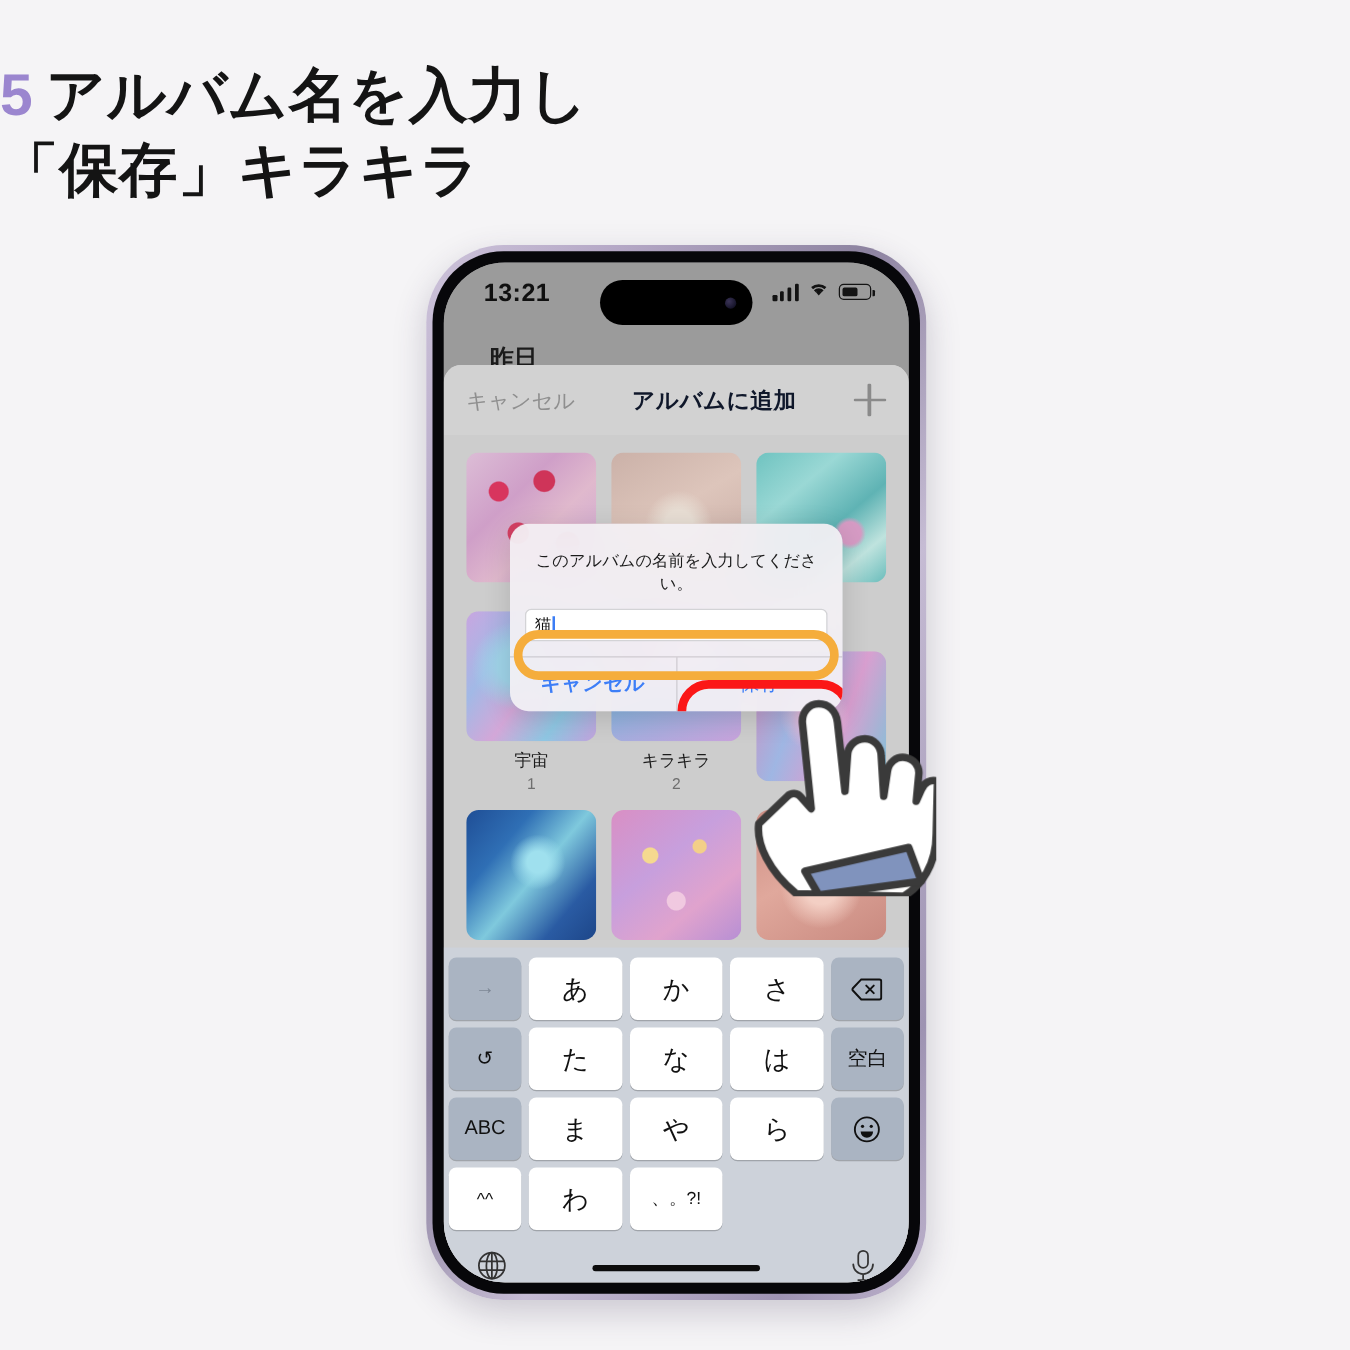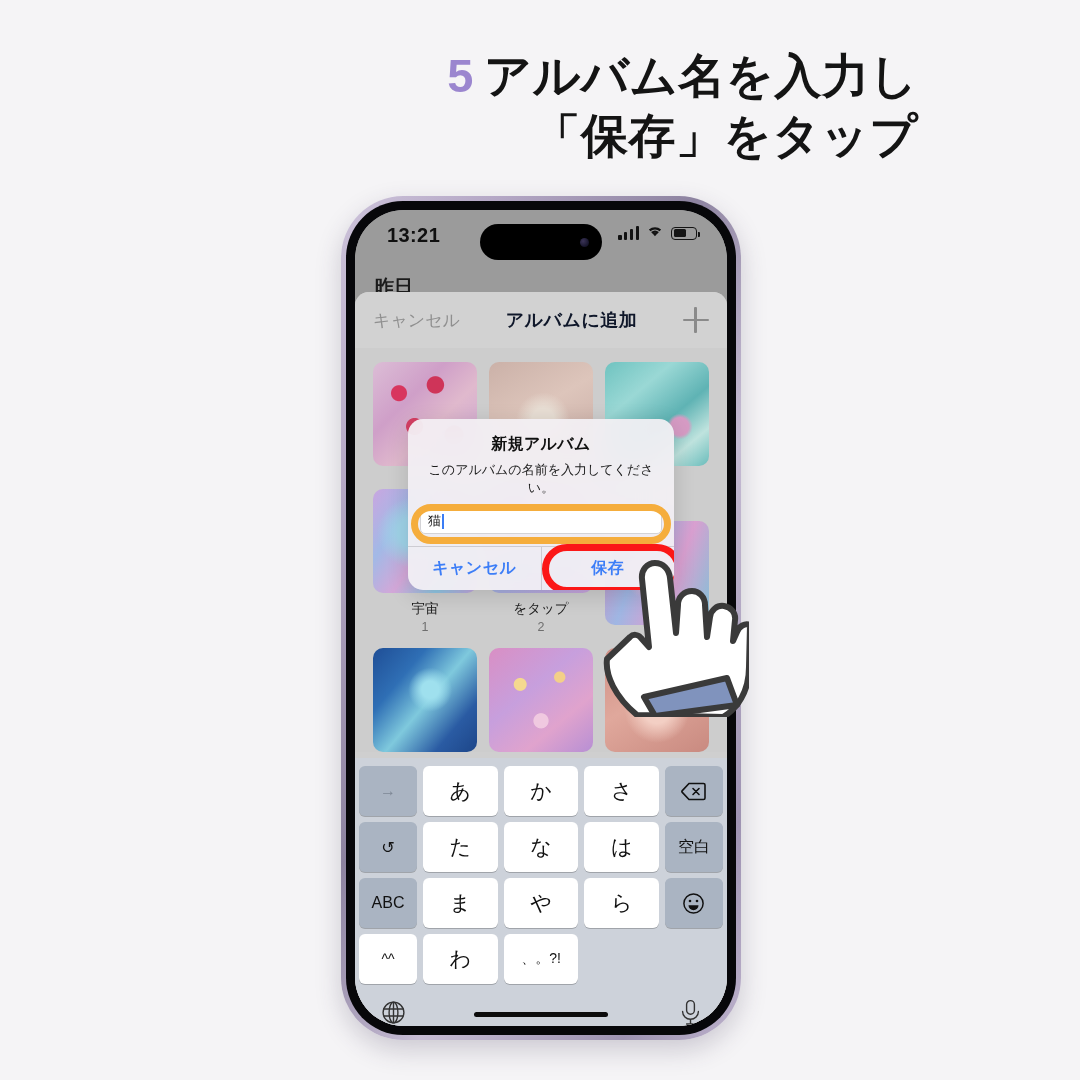--- a/index.html
+++ b/index.html
@@ -7,21 +7,21 @@
     width:1080px; height:1080px;
     background:#f5f4f6;
     font-family:"Liberation Sans", "DejaVu Sans", sans-serif;
     overflow:hidden;
   }
   #canvas { position:relative; width:1080px; height:1080px; background:#f5f4f6; }
 
   
   .heading {
     position:absolute; top:46px; left:0; width:918px;
-    text-align:right; line-height:1.28;
+    text-align:left; line-height:1.28;
     font-size:47px; font-weight:700; color:#141414;
     letter-spacing:0.5px;
   }
   .heading .stepnum { color:#9b86cf; font-weight:700; margin-right:10px; }
   .heading .l2 { display:block; }
 
   
   .phone {
     position:absolute; left:341px; top:196px;
     width:400px; height:844px;
@@ -36,21 +36,21 @@
   }
   .screen {
     position:relative; width:100%; height:100%;
     border-radius:49px; overflow:hidden;
     background:#9c9c9c;
   }
 
   
   .photos-bg { position:absolute; inset:0; background:#9b9b9b; }
   .bg-label {
-    position:absolute; left:20px; top:64px;
+    position:absolute; left:37px; top:64px;
     font-size:19px; font-weight:700; color:#1b1b1b;
   }
 
   
   .statusbar {
     position:absolute; top:0; left:0; width:100%; height:54px;
     display:flex; align-items:flex-start; justify-content:space-between;
     padding:14px 30px 0 32px; z-index:40; pointer-events:none;
   }
   .status-time { font-size:20px; font-weight:700; color:#101010; letter-spacing:.4px; }
@@ -157,21 +157,21 @@
     height:26px; background:#fff; border:1px solid #d3d3d6; border-radius:5px;
     display:flex; align-items:center; padding:0 7px; position:relative;
   }
   .alert-field span { font-size:13px; color:#111; }
   .caret { width:1.6px; height:15px; background:#3b7df5; margin-left:1px; }
   .alert-actions { display:flex; border-top:1px solid rgba(0,0,0,.14); }
   .alert-btn {
     flex:1; text-align:center; padding:11px 0;
     font-size:16px; font-weight:700; color:#3d7ef7; letter-spacing:.4px;
   }
-  .alert-btn.save { font-weight:700; }
+  .alert-btn.save { font-weight:400; }
   .alert-actions .alert-btn + .alert-btn { border-left:1px solid rgba(0,0,0,.14); }
 
   
   .ring-orange {
     position:absolute; left:3px; top:85px; width:260px; height:40px;
     border:7px solid #f5ad3c; border-radius:22px; z-index:70; pointer-events:none;
   }
   .ring-red {
     position:absolute; left:134px; top:125px; width:140px; height:50px;
     border:7px solid #fb1717; border-radius:26px; z-index:70; pointer-events:none;
@@ -210,21 +210,21 @@
   
   .hand { position:absolute; left:597px; top:537px; z-index:95; }
 </style>
 </head>
 <body>
 
 <div id="canvas">
 
   <div class="heading">
     <span class="stepnum">5</span><span>アルバム名を入力し</span>
-    <span class="l2">「保存」をタップ</span>
+    <span class="l2">「保存」キラキラ</span>
   </div>
 
   <div class="phone">
     <div class="phone-bezel">
       <div class="screen">
 
         <div class="photos-bg">
           <div class="bg-label">昨日</div>
         </div>
 
@@ -277,21 +277,21 @@
                 <div class="cnt"></div>
               </div>
 
             <div class="cell">
                 <div class="thumb t-iris1"></div>
                 <div class="cap">宇宙</div>
                 <div class="cnt">1</div>
               </div>
             <div class="cell">
                 <div class="thumb t-iris2"></div>
-                <div class="cap">をタップ</div>
+                <div class="cap">キラキラ</div>
                 <div class="cnt">2</div>
               </div>
             <div class="cell">
                 <div class="thumb t-iris3"></div>
                 <div class="cap"></div>
                 <div class="cnt"></div>
               </div>
 
             <div class="cell">
                 <div class="thumb t-galaxy"></div>
@@ -300,21 +300,20 @@
                 <div class="thumb t-bokeh"></div>
               </div>
             <div class="cell">
                 <div class="thumb t-flower"></div>
               </div>
           </div>
         </div>
 
         <div class="alert">
           <div class="alert-head">
-            <div class="alert-title">新規アルバム</div>
             <div class="alert-msg">このアルバムの名前を入力してください。</div>
           </div>
           <div class="alert-fieldwrap">
             <div class="alert-field">
               <span>猫</span>
               <span class="caret"></span>
             </div>
           </div>
           <div class="alert-actions">
             <div class="alert-btn">キャンセル</div>

